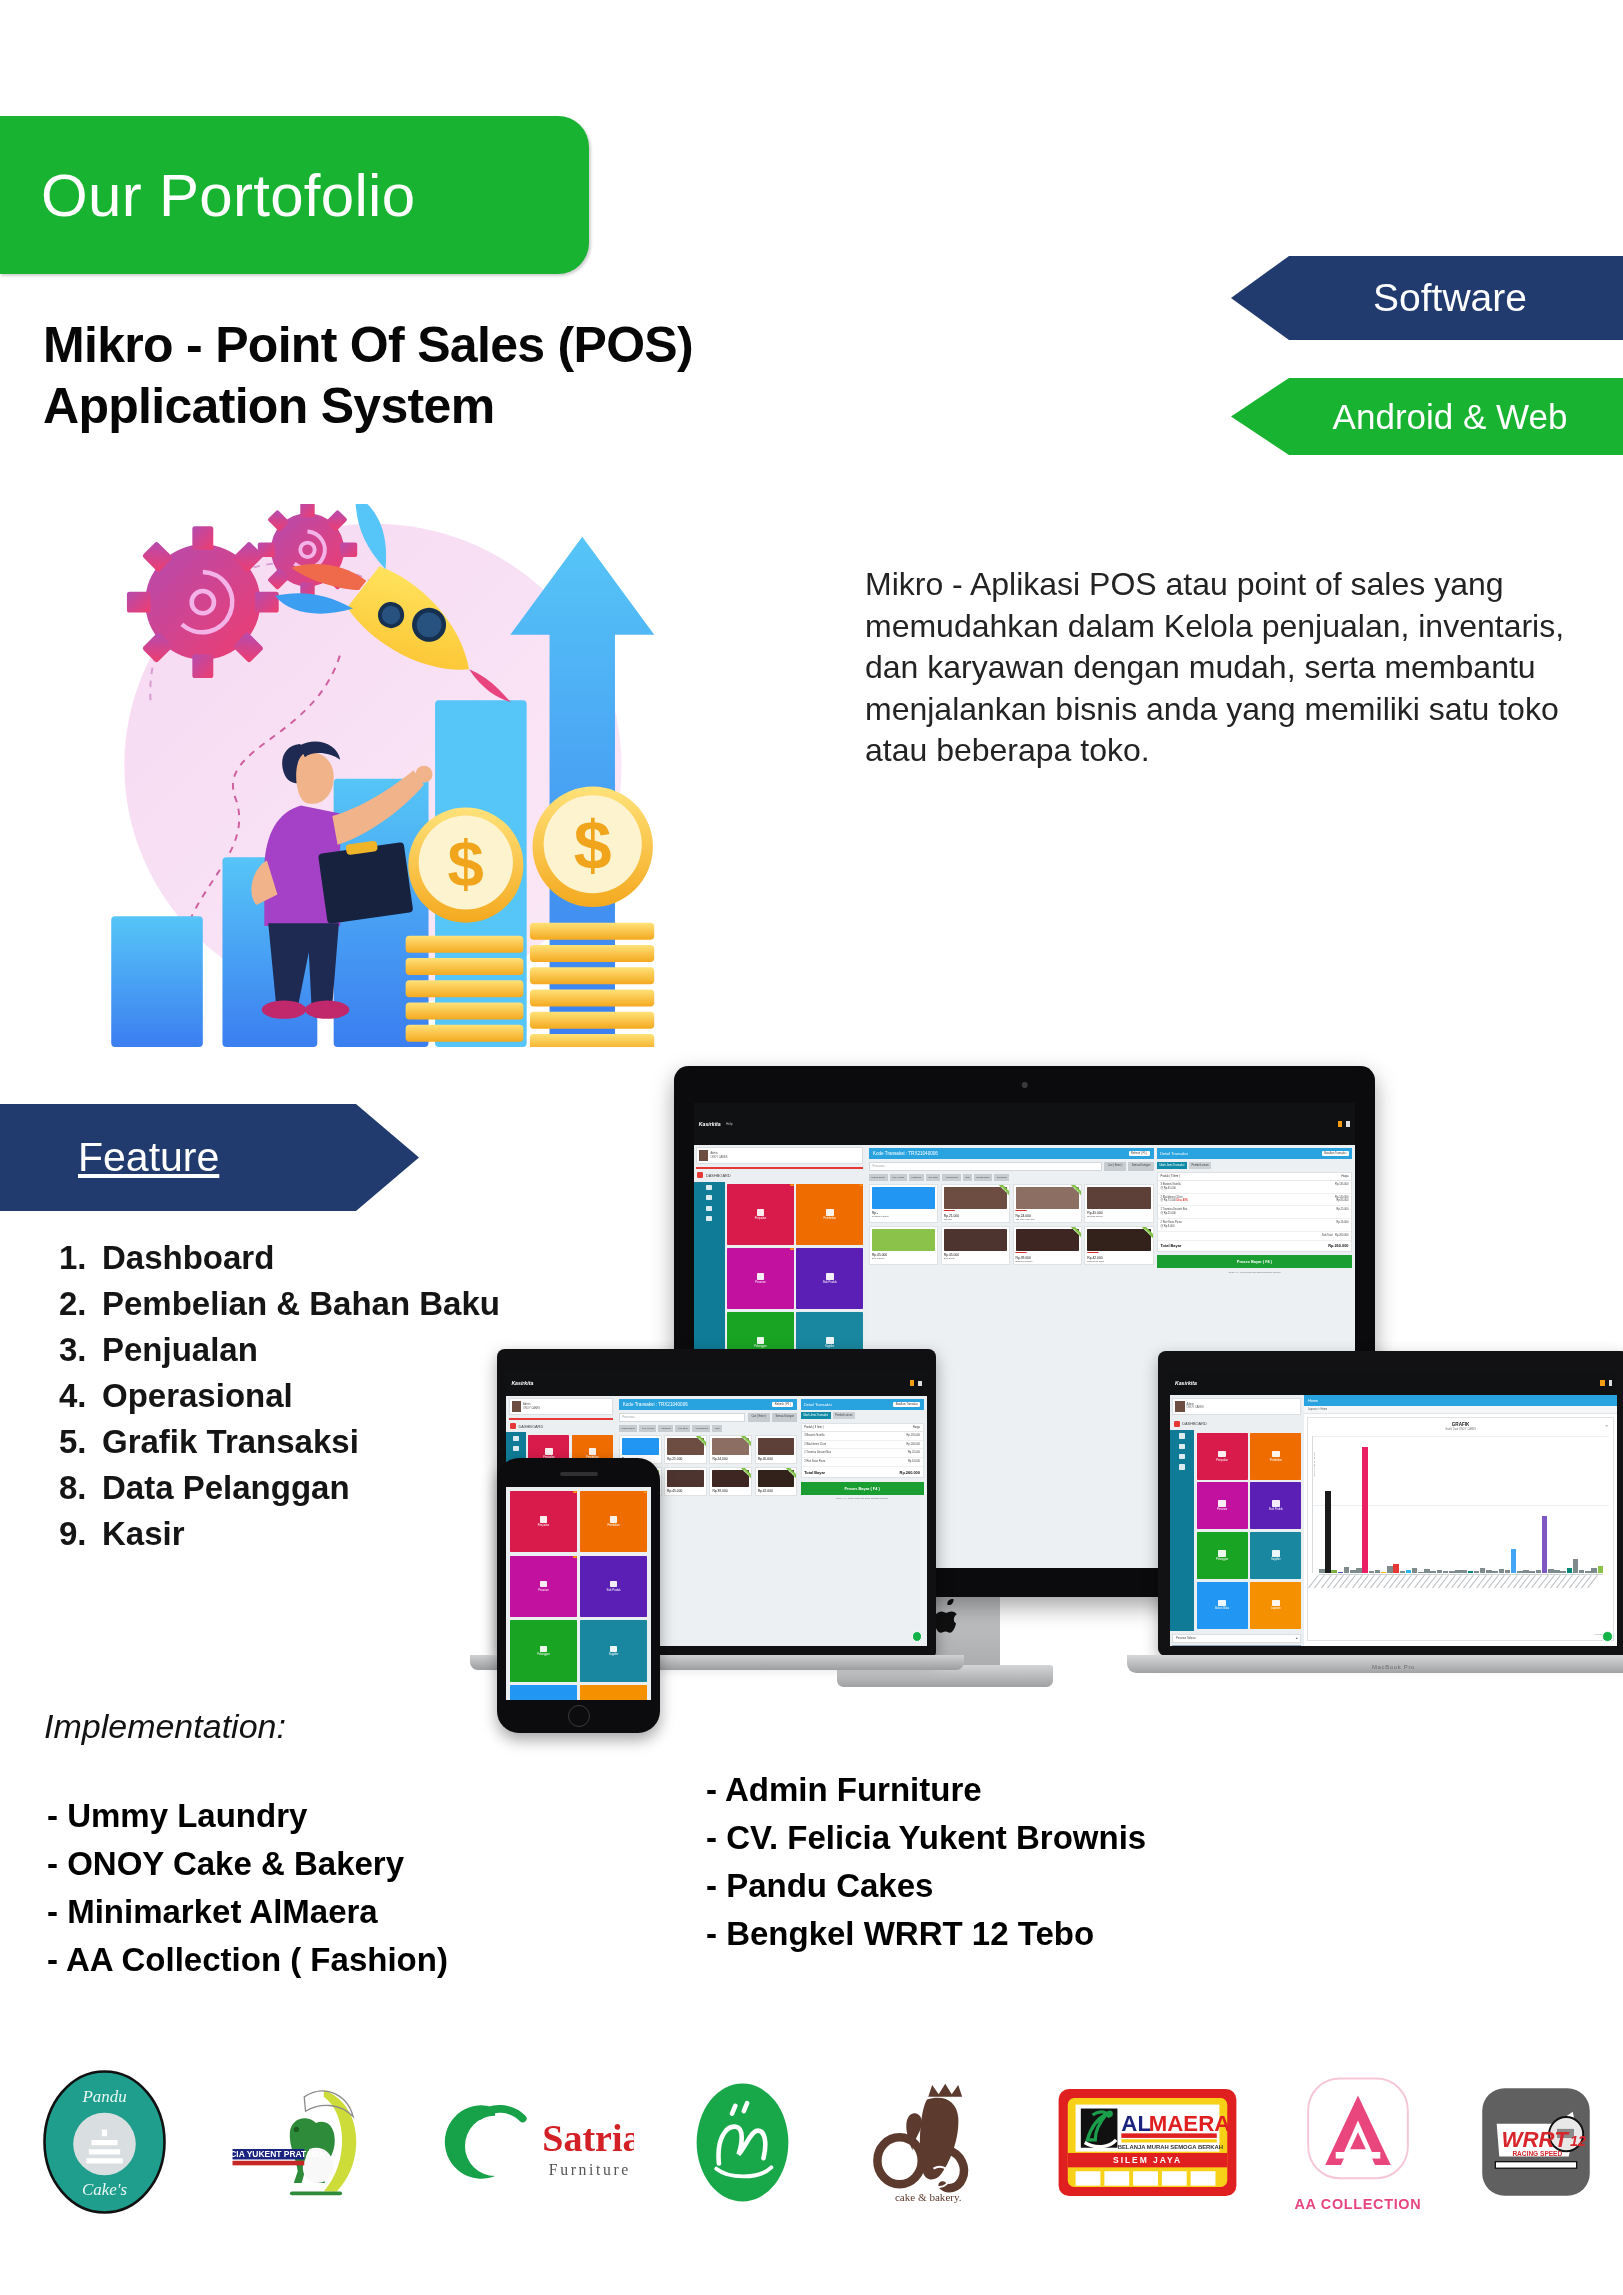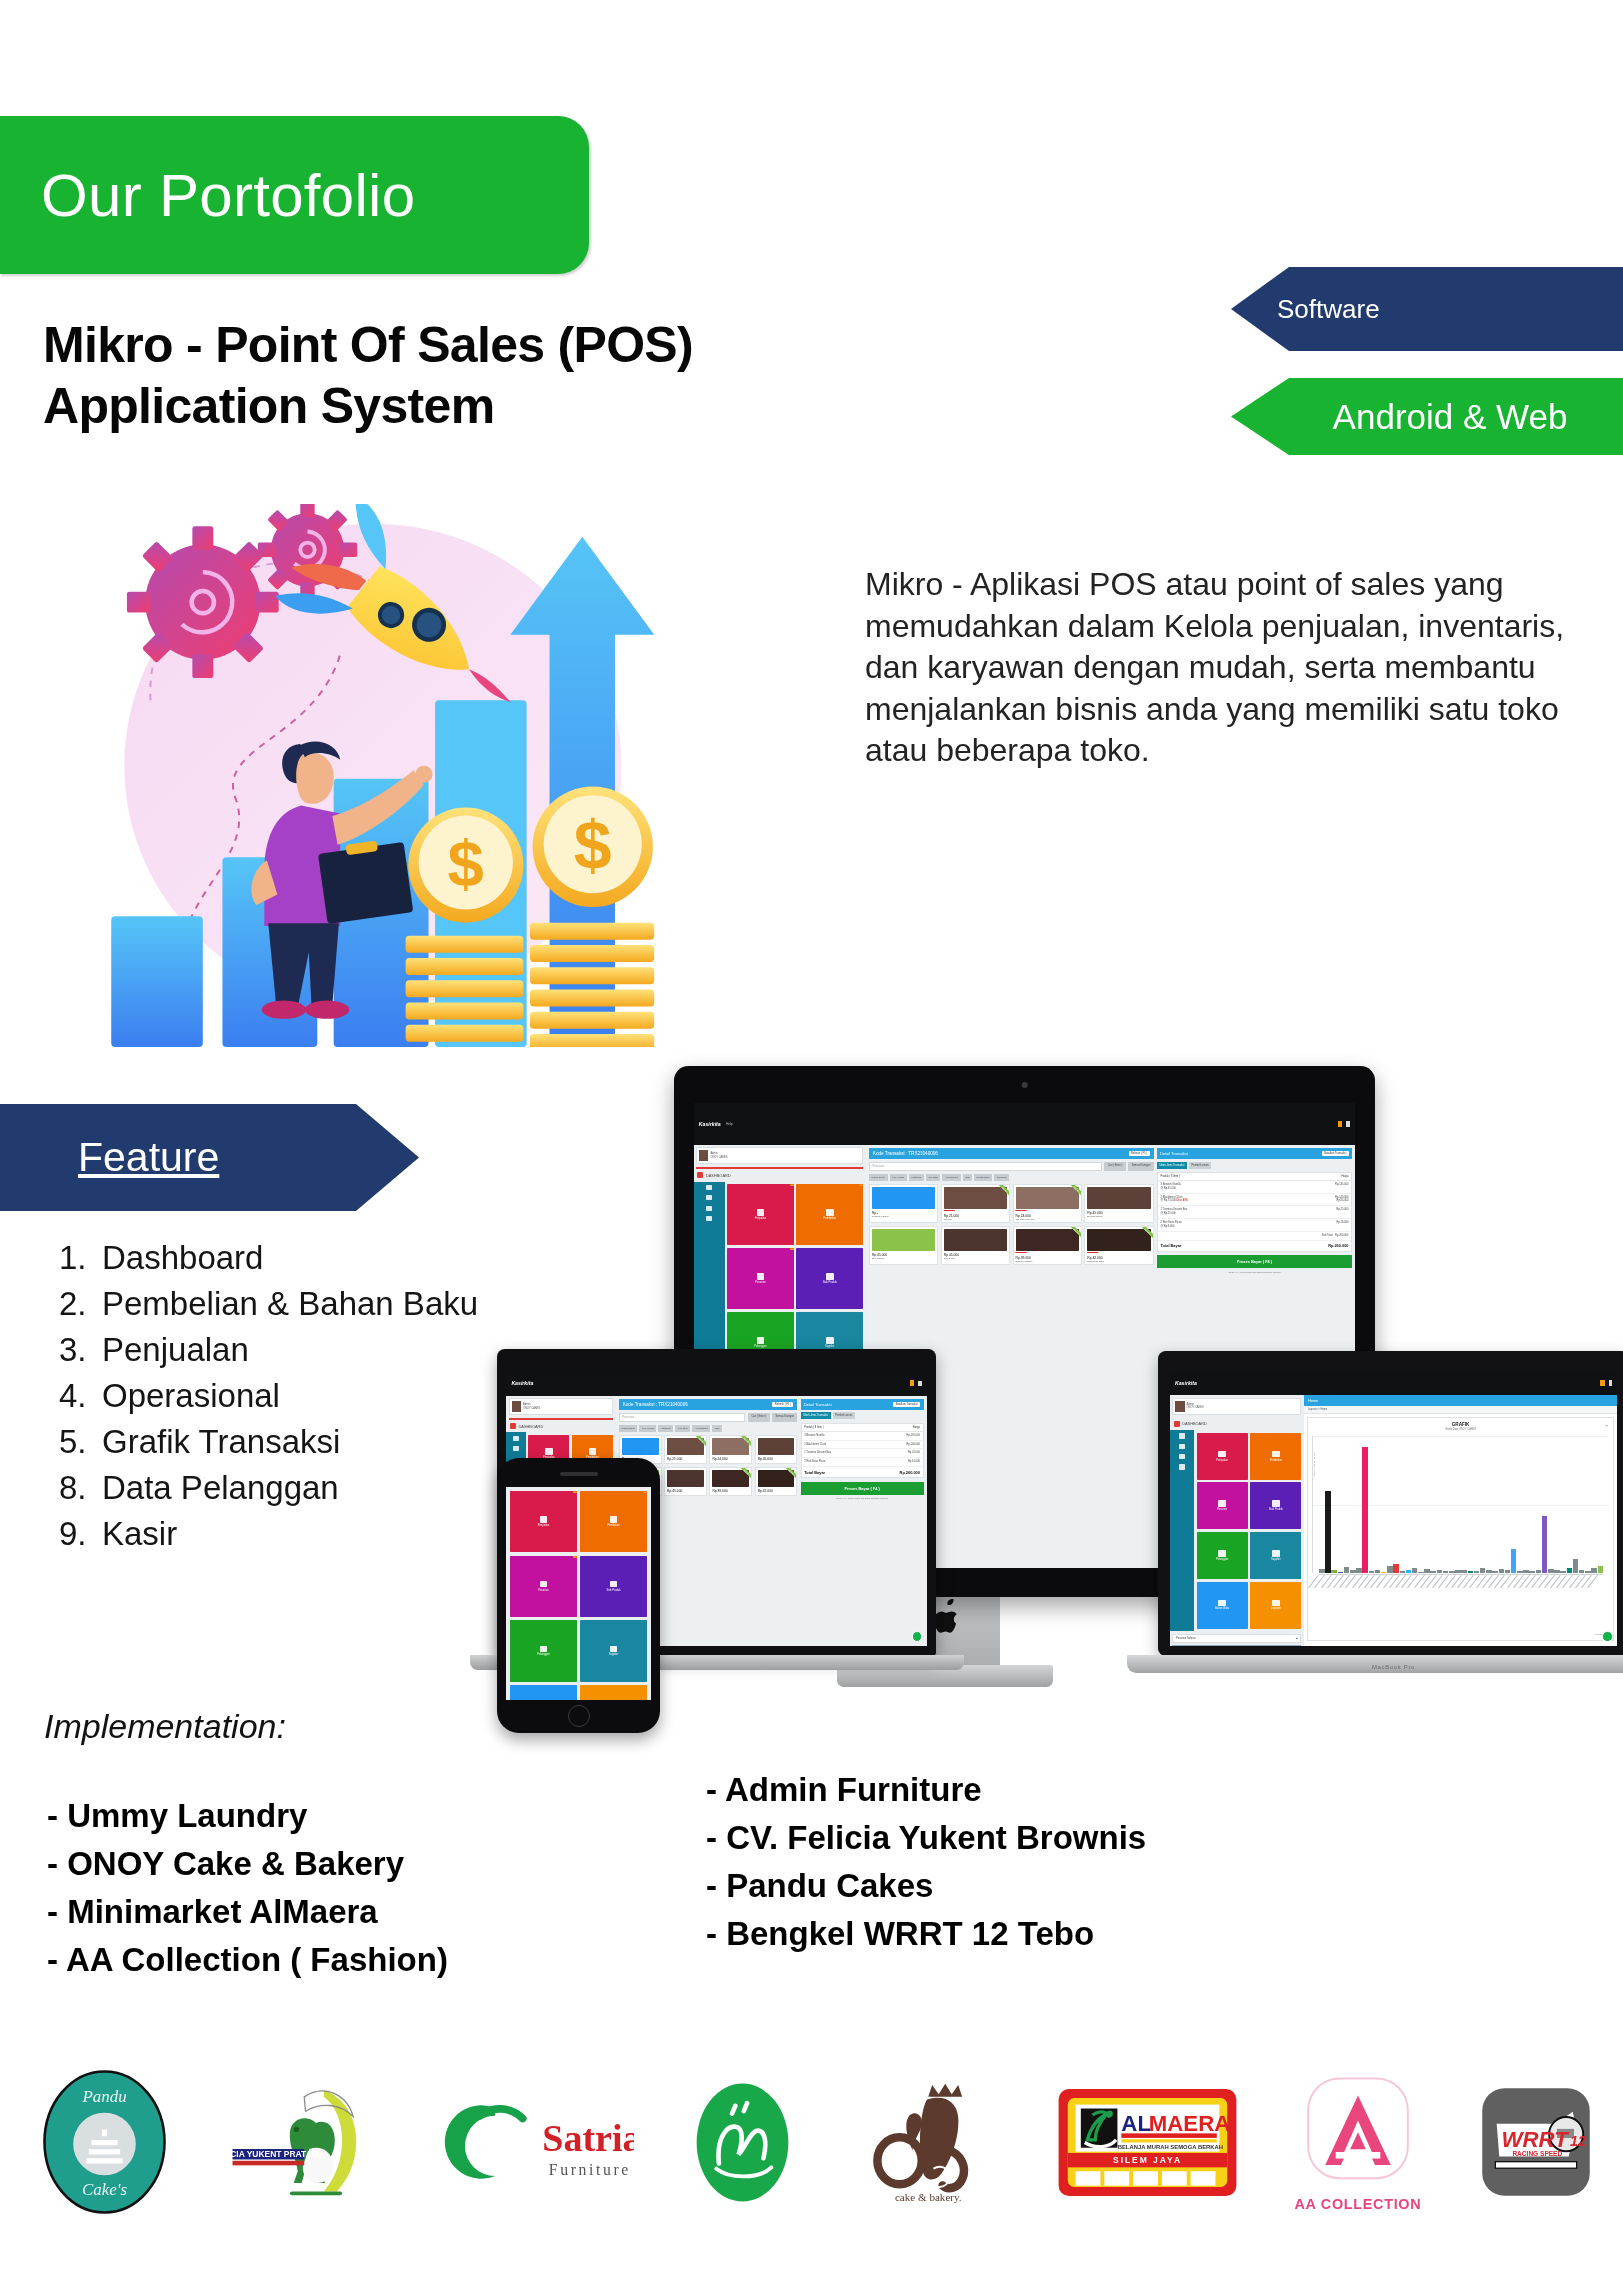--- a/index.html
+++ b/index.html
@@ -21,24 +21,24 @@
   
   .main-title{
     position:absolute; left:43px; top:315px; width:916px;
     font-size:50px; font-weight:bold; line-height:1.22; letter-spacing:-0.7px;
     color:#070707;
   }
   .main-title div{ white-space:nowrap; }
 
   
   .badge-software{
-    position:absolute; right:0; top:267px; width:392px; height:84px;
+    position:absolute; right:0; top:256px; width:392px; height:84px;
     background:#223b6e; color:#fff;
-    display:flex; align-items:center; 
-    font-size:26px;
+    display:flex; align-items:center; justify-content:center;
+    font-size:39px;
     clip-path:polygon(58px 0, 100% 0, 100% 100%, 58px 100%, 0 50%);
     padding-left:46px;
   }
   .badge-android{
     position:absolute; right:0; top:378px; width:392px; height:77px;
     background:#18b431; color:#fff;
     display:flex; align-items:center; justify-content:center;
     font-size:35px;
     clip-path:polygon(58px 0, 100% 0, 100% 100%, 58px 100%, 0 50%);
     padding-left:46px;
@@ -58,21 +58,21 @@
   .feature-banner{
     position:absolute; left:0; top:1104px; width:419px; height:107px;
     background:#223b6e; color:#fff;
     display:flex; align-items:center; padding-left:78px;
     font-size:41px;
     clip-path:polygon(0 0, 356px 0, 419px 50%, 356px 100%, 0 100%);
     text-decoration:underline;
   }
   .feature-list{
     position:absolute; left:59px; top:1235px; width:497px;
-    font-size:33px; line-height:1.396; color:#151515;
+    font-size:33px; line-height:1.396; color:#151515;font-weight:bold;
   }
   .feature-list li{ list-style:none; white-space:nowrap; }
   .feature-list li .num{ display:inline-block; width:43px; }
 
   
   .impl-label{
     position:absolute; left:44px; top:1707px;
     font-size:34px; font-style:italic; color:#121212;
   }
   .impl-col-left{

